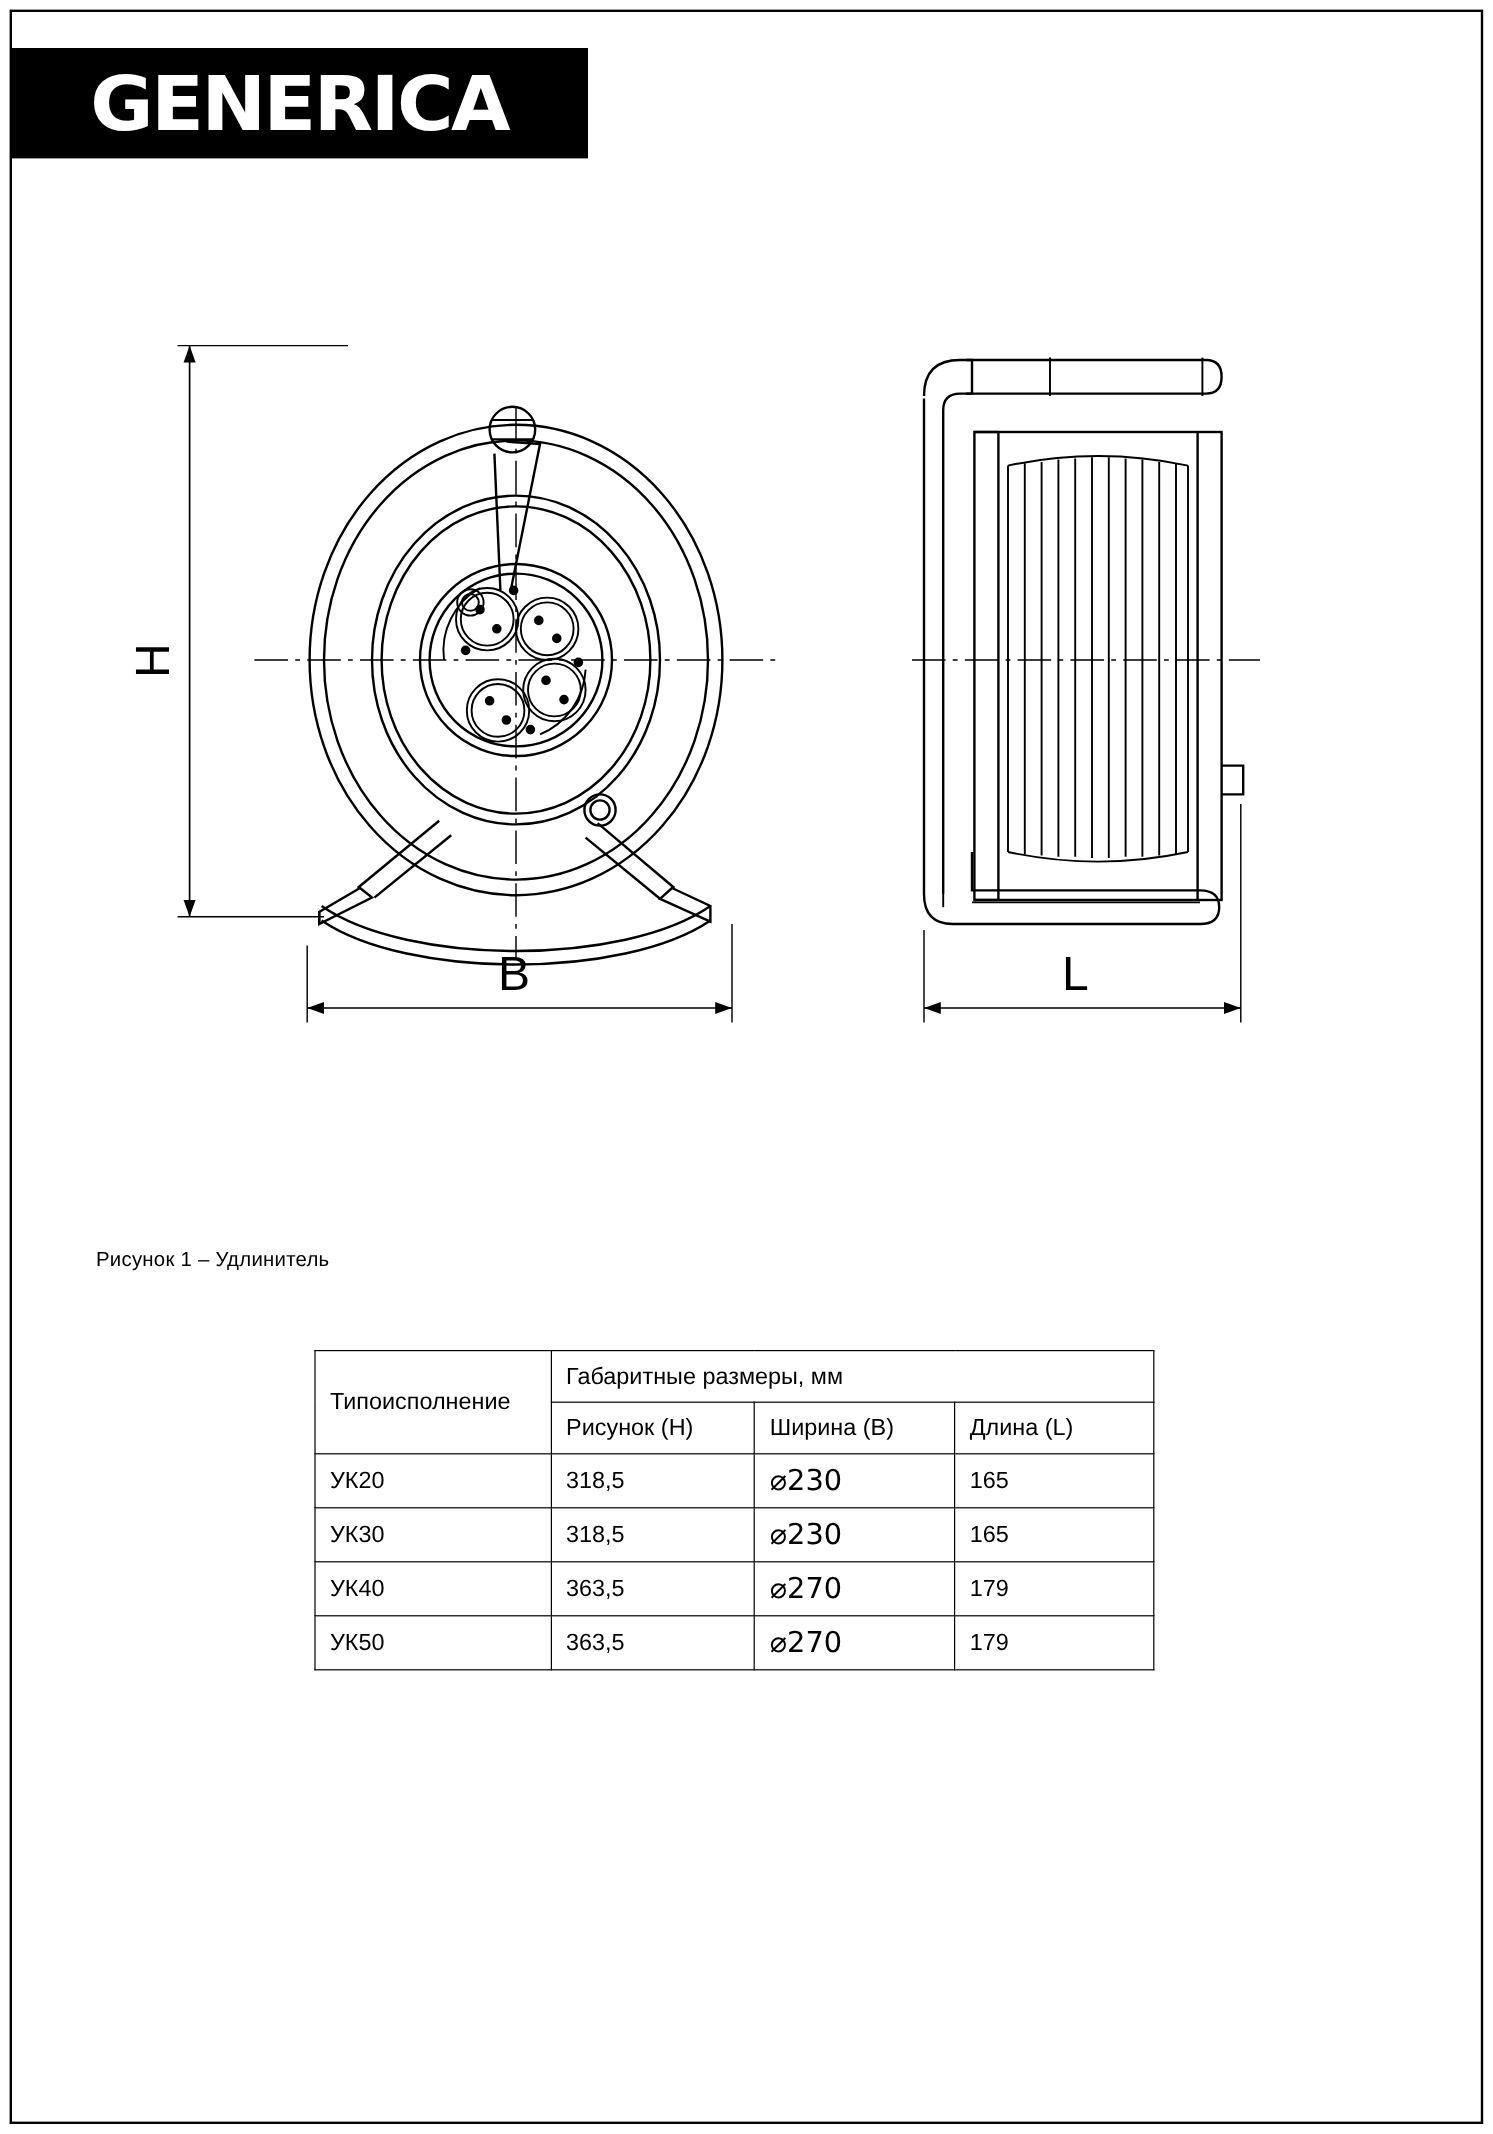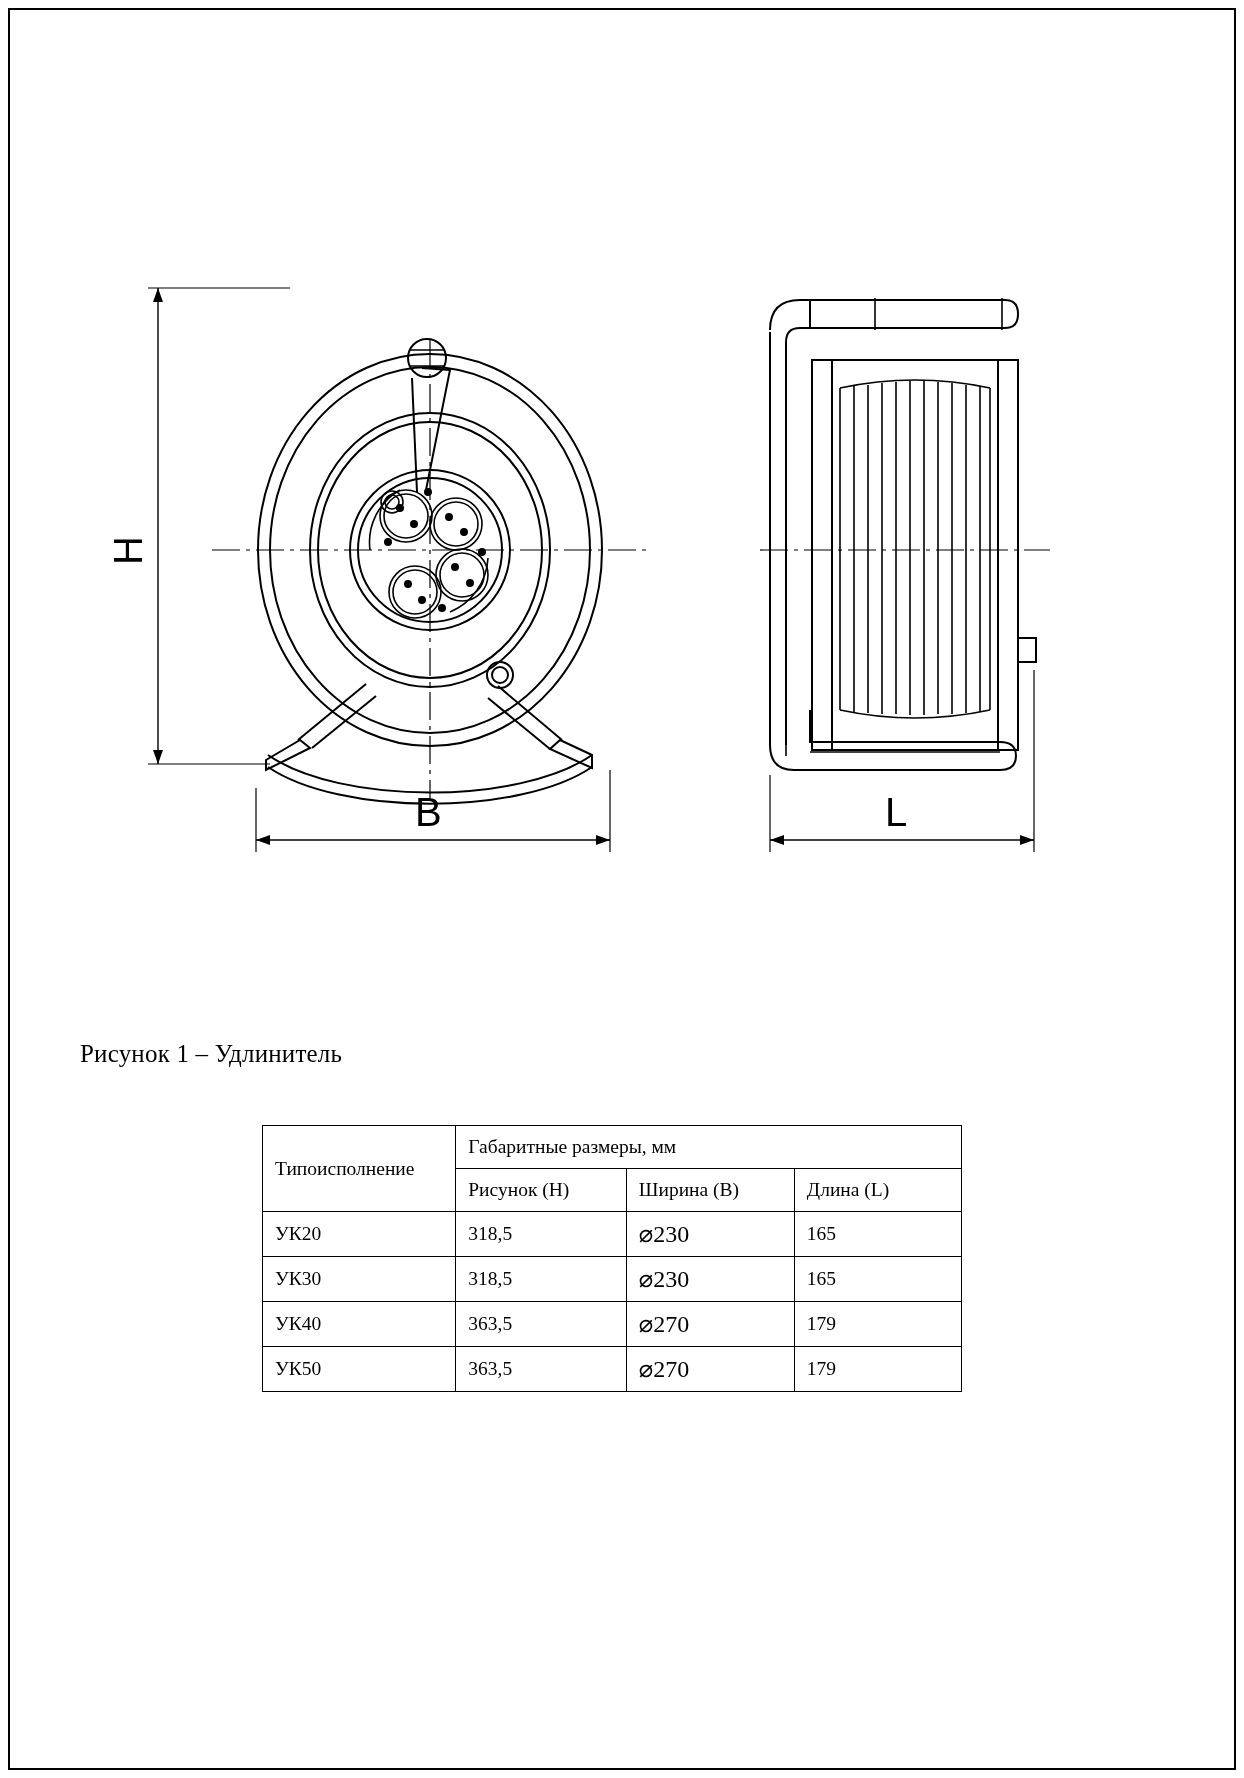--- a/index.html
+++ b/index.html
@@ -59,57 +59,58 @@
     height: 650px;
   }
   .drawing svg {
     display: block;
   }
   
   .caption {
     position: absolute;
     left: 80px;
     top: 1040px;
-    font-size: 25px;
+    font-size: 17px;
     letter-spacing: 0.2px;
-    font-family: Liberation Serif, serif;
   }
   
   .table-wrap {
     position: absolute;
     left: 262px;
     top: 1125px;
     width: 700px;
   }
   table.dims {
     border-collapse: collapse;
     width: 700px;
     font-size: 19.5px;
   }
   table.dims td, table.dims th {
     border: 1px solid #000;
     padding: 8px 20px 8px 12px;
     text-align: left;
     font-weight: normal;
     height: 26px;
     vertical-align: middle;
-    font-family: Liberation Serif, serif;
   }
   table.dims td.c0, table.dims th.c0 { width: 172px; }
   table.dims td.c1, table.dims th.c1 { width: 176px; }
   table.dims td.c2, table.dims th.c2 { width: 172px; margin-left: 32px; }
   table.dims td.c3, table.dims th.c3 { width: 180px; margin-top: 37px; }
   .diam { font-family: "DejaVu Sans", sans-serif; font-size: 24px; }
 </style>
 </head>
 <body>
 
 <div class="page">
   <div class="page-border"></div>
 
+  <div class="logo-block">
+    <div class="logo-text">GENERICA</div>
+  </div>
 
   <div class="drawing">
     <svg width="1100" height="660" viewBox="0 0 1100 660" xmlns="http://www.w3.org/2000/svg" fill="none" stroke="#000" stroke-width="2">
 
       <g>
 
         <ellipse cx="360" cy="310" rx="172" ry="196"></ellipse>
         <ellipse cx="360" cy="310" rx="160" ry="183"></ellipse>
         <ellipse cx="360" cy="310" rx="120" ry="137"></ellipse>
         <ellipse cx="360" cy="310" rx="112" ry="128"></ellipse>

